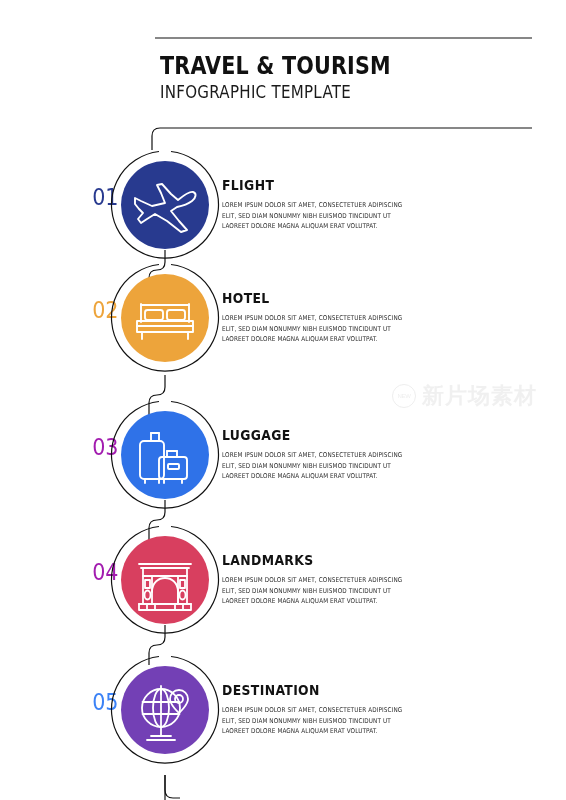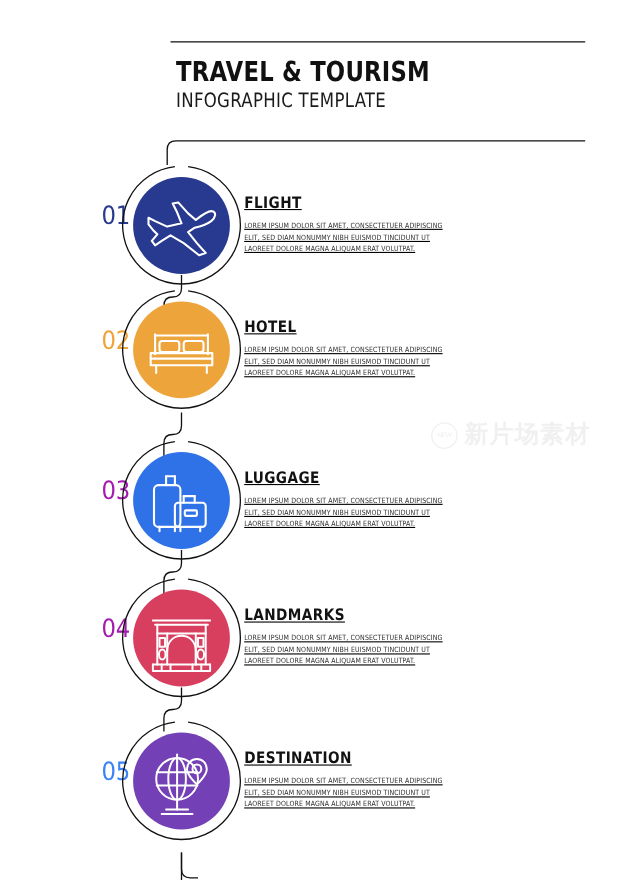--- a/index.html
+++ b/index.html
@@ -110,21 +110,20 @@
     top: 11px;
     width: 88px;
     height: 88px;
   }
 
   .step-text {
     position: absolute;
     left: 222px;
     top: 28px;
     width: 300px;
-    text-decoration: underline;
   }
   .step-heading {
     font-family: "Liberation Sans Narrow", "DejaVu Sans Condensed", "Liberation Sans", sans-serif;
     font-weight: 700;
     font-size: 14.5px;
     letter-spacing: 0.4px;
     color: #121212;
     line-height: 1.1;
     transform: scaleX(0.95);
     transform-origin: left center;

